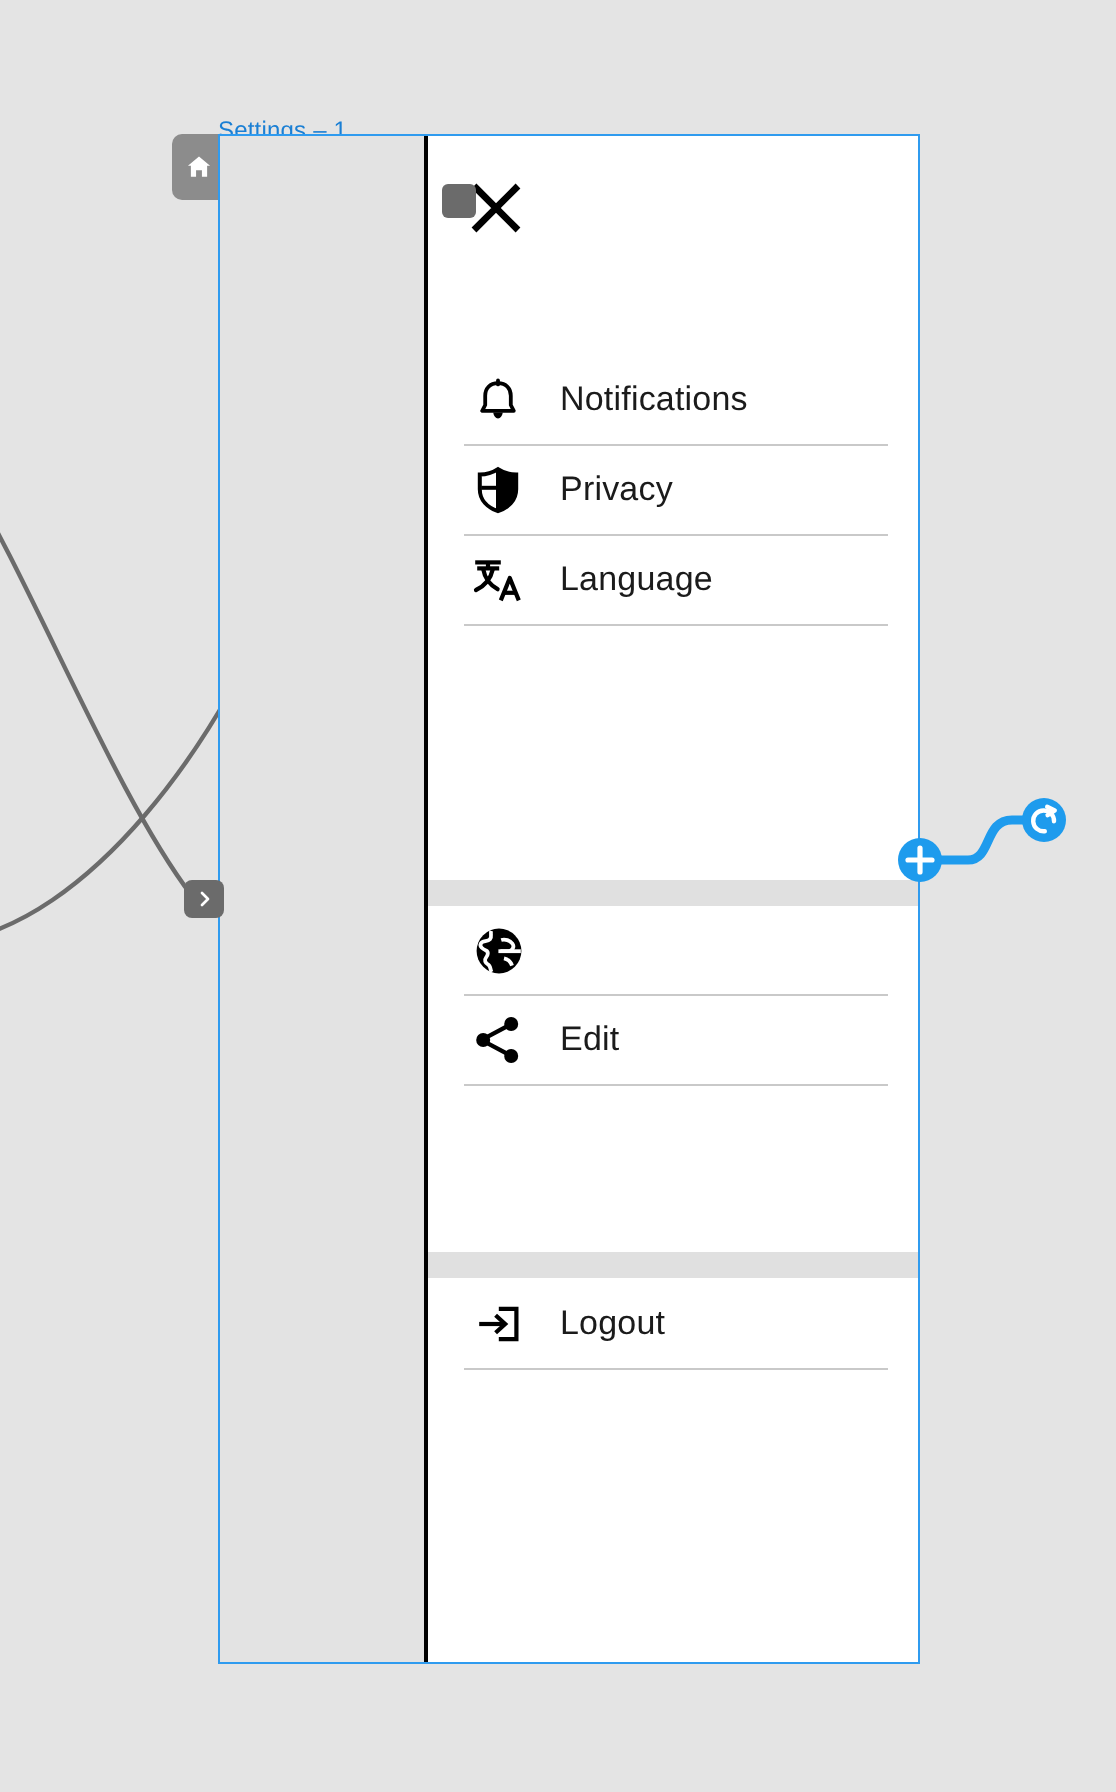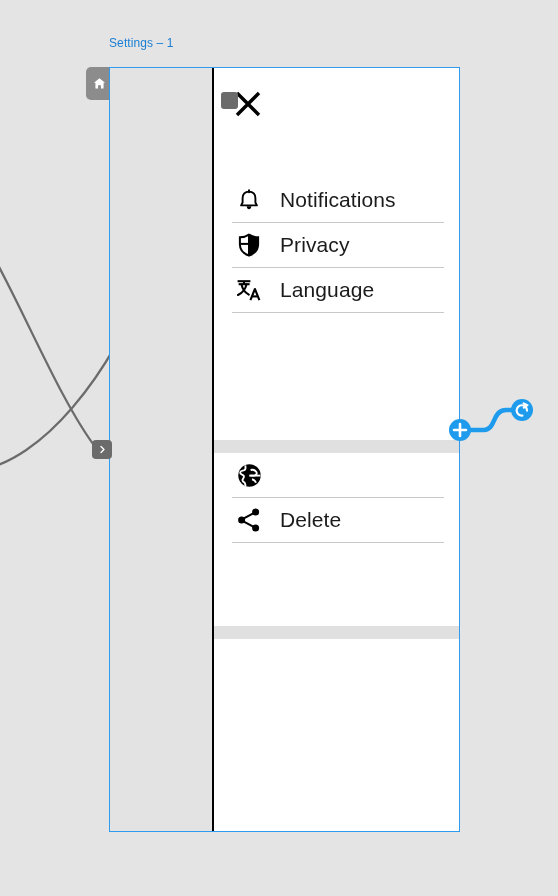--- a/index.html
+++ b/index.html
@@ -20,21 +20,21 @@
     position: absolute;
     left: 0; top: 0;
     width: 558px; height: 896px;
     pointer-events: none;
   }
 
   
   #frame-label {
     position: absolute;
     left: 109px;
-    top: 36px;
+    top: 58px;
     font-size: 12px;
     color: #1a7fd4;
     letter-spacing: 0.1px;
     white-space: nowrap;
   }
 
   
   #home-tab {
     position: absolute;
     left: 86px;
@@ -109,21 +109,21 @@
   .menu-icon {
     width: 34px;
     height: 34px;
     flex: 0 0 auto;
     display: flex;
     align-items: center;
     justify-content: center;
     margin-right: 14px;
   }
   .menu-label {
-    font-size: 21px;
+    font-size: 17px;
     color: #1b1b1b;
     letter-spacing: 0.1px;
     white-space: nowrap;
   }
 
   
   .separator-band {
     position: absolute;
     left: 0;
     width: 100%;
@@ -257,27 +257,37 @@
 
       <div class="menu-item divided">
         <span class="menu-icon">
           <svg width="26" height="26" viewBox="0 0 26 26" xmlns="http://www.w3.org/2000/svg">
             <path d="M18.6 5.6 L7.4 11.6 M7.4 14.4 L18.6 20.4" stroke="#000" stroke-width="2.1"></path>
             <circle cx="19.6" cy="5.0" r="3.5" fill="#000"></circle>
             <circle cx="5.6" cy="13.0" r="3.5" fill="#000"></circle>
             <circle cx="19.6" cy="21.0" r="3.5" fill="#000"></circle>
           </svg>
         </span>
-        <span class="menu-label">Delete</span>
+        <span class="menu-label">Edit</span>
       </div>
 
     </div>
 
     <div class="menu-group" id="group-2">
 
+      <div class="menu-item divided">
+        <span class="menu-icon">
+          <svg width="26" height="26" viewBox="0 0 26 26" xmlns="http://www.w3.org/2000/svg">
+            <path d="M13.4 5.4 L22.2 5.4 L22.2 20.6 L13.4 20.6" fill="none" stroke="#000" stroke-width="2.1"></path>
+            <path d="M3.6 13.0 L16.2 13.0" stroke="#000" stroke-width="2.1"></path>
+            <path d="M11.8 8.6 L16.6 13.0 L11.8 17.4" fill="none" stroke="#000" stroke-width="2.1" stroke-linejoin="miter"></path>
+          </svg>
+        </span>
+        <span class="menu-label">Logout</span>
+      </div>
 
 
     </div>
 
   </div>
 </div>
 
 <div id="top-endpoint"></div>
 
 <div id="left-handle">

